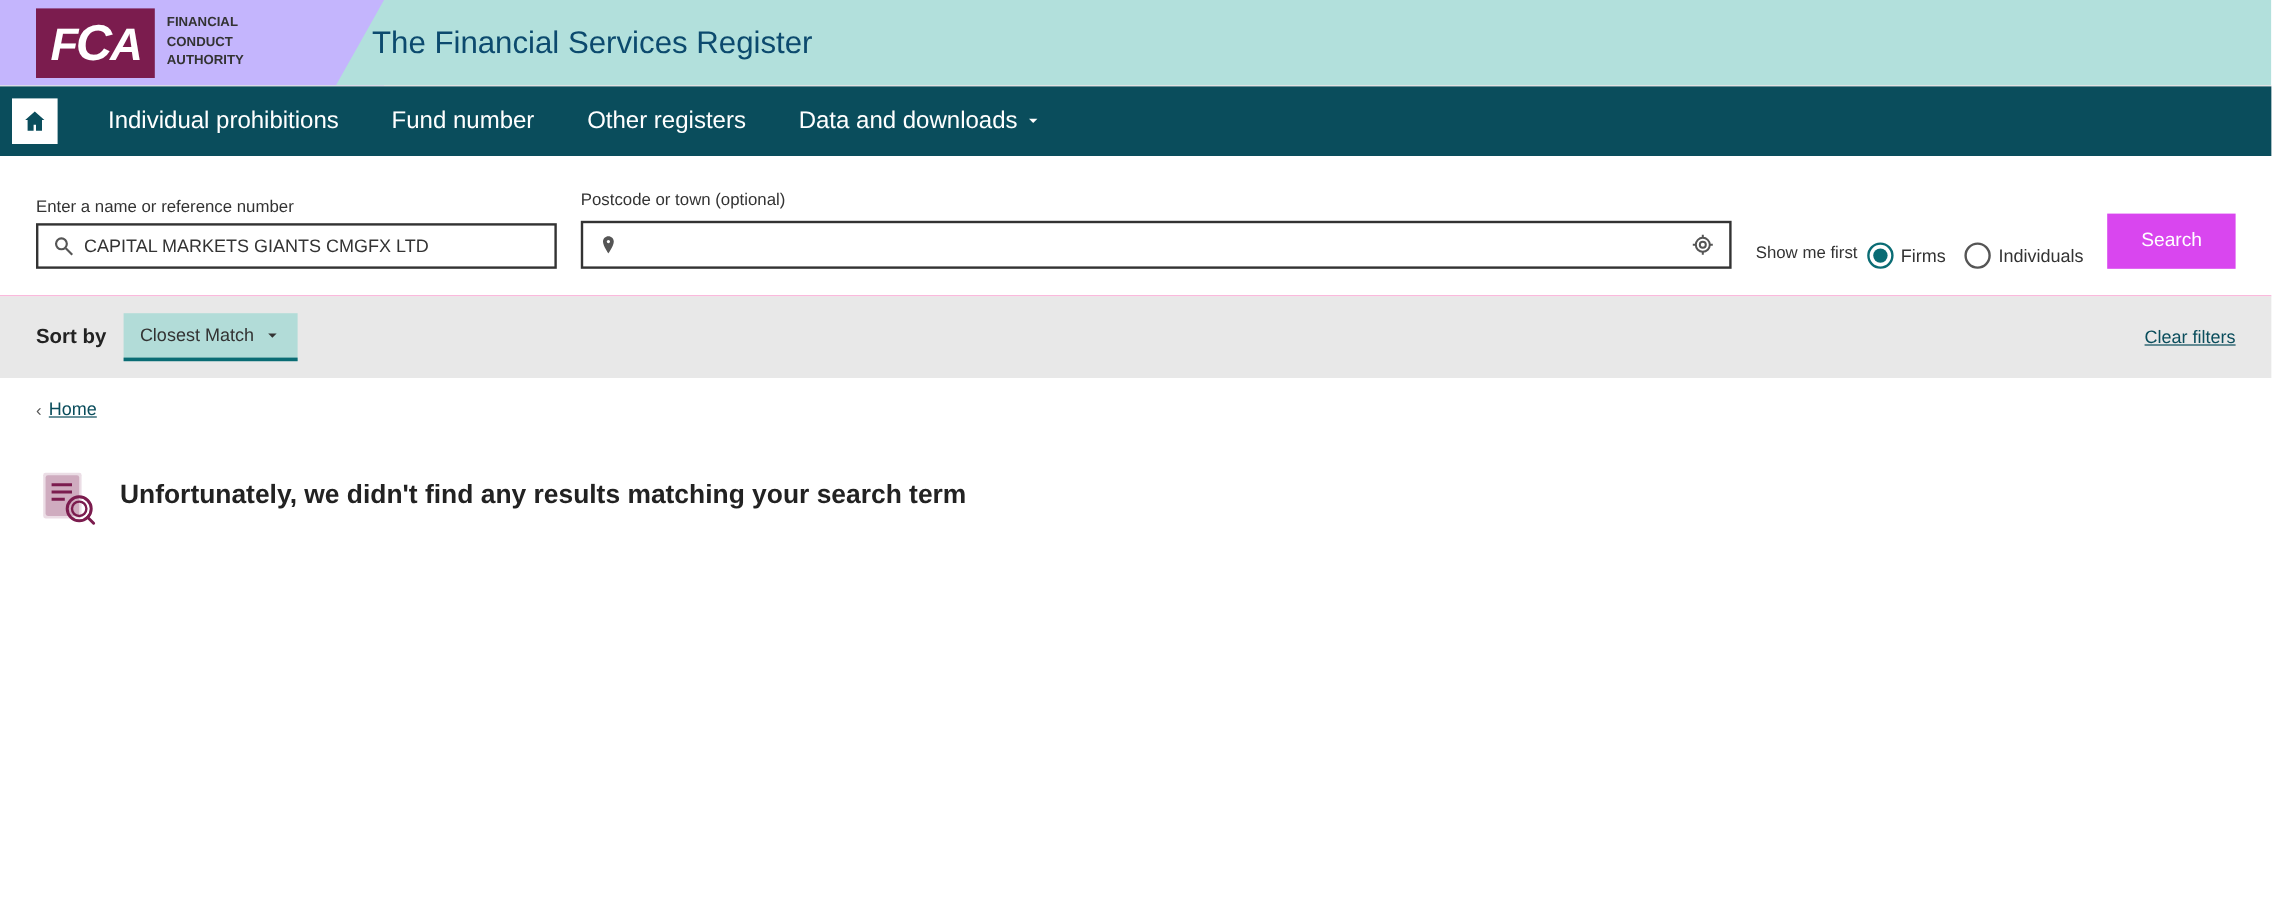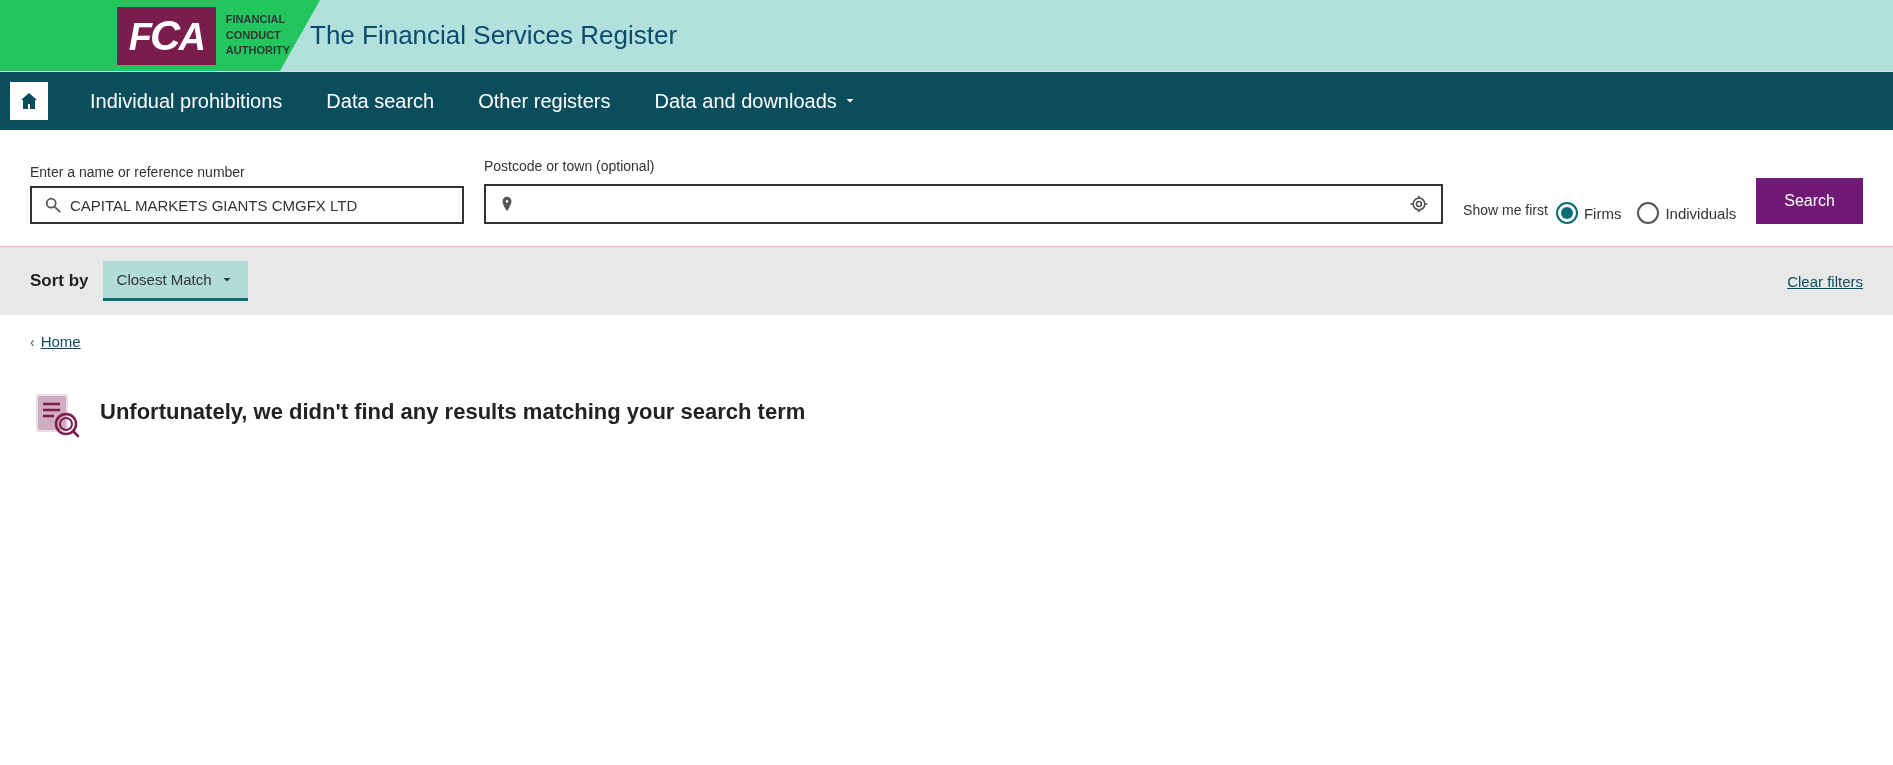--- a/index.html
+++ b/index.html
@@ -6,26 +6,25 @@
     body { font-family: Arial, sans-serif; background: #fff; min-width: 1000px; }
 
     
     .header {
       display: flex;
       align-items: stretch;
       background: #fff;
       border-bottom: 1px solid #ddd;
     }
     .header-logo {
-      background: #22c55e;
+      background: #c4b5fd;
       padding: 3px 30px;
       display: flex;
       align-items: center;
       min-width: 320px;
-      justify-content: flex-end;
     }
     .fca-logo {
       display: flex;
       align-items: center;
       gap: 10px;
     }
     .fca-logo-box {
       background: #7b1c4e;
       color: #fff;
       font-size: 36px;
@@ -215,21 +214,21 @@
       width: 12px;
       height: 12px;
       border-radius: 50%;
       background: #0a6c74;
     }
     .radio-label {
       font-size: 15px;
       color: #333;
     }
     .search-btn {
-      background: #701a75;
+      background: #d946ef;
       color: #fff;
       border: none;
       padding: 12px 28px;
       font-size: 16px;
       cursor: pointer;
       font-weight: 400;
       white-space: nowrap;
       height: 46px;
     }
 
@@ -331,21 +330,21 @@
 </div>
 
 <nav class="nav">
   <div class="nav-home">
     <svg viewBox="0 0 20 20">
       <path d="M10 2L2 9h2v9h5v-5h2v5h5V9h2L10 2z"></path>
     </svg>
   </div>
   <div class="nav-items">
     <a class="nav-item">Individual prohibitions</a>
-    <a class="nav-item">Data search</a>
+    <a class="nav-item">Fund number</a>
     <a class="nav-item">Other registers</a>
     <a class="nav-item nav-item-dropdown">
       <span>Data and downloads</span>
       <svg viewBox="0 0 20 20">
           <path d="M5 7l5 5 5-5z"></path>
         </svg>
     </a>
   </div>
 </nav>
 

